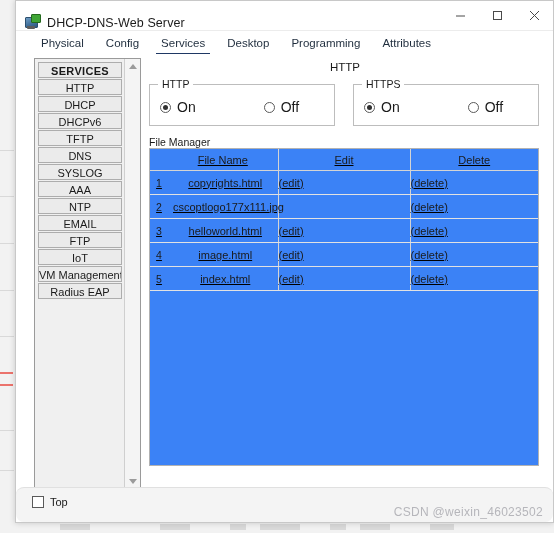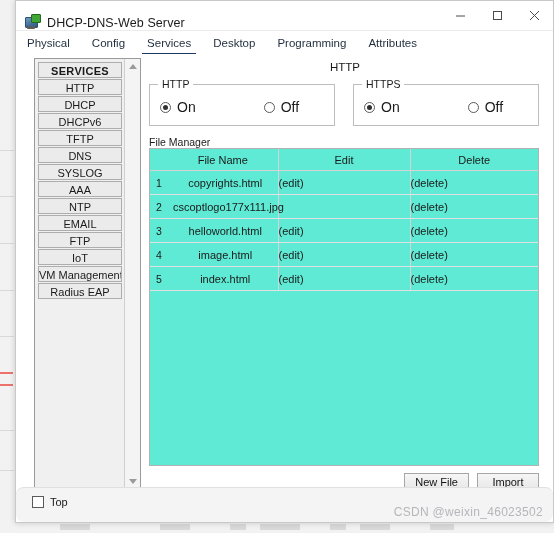--- a/index.html
+++ b/index.html
@@ -96,20 +96,21 @@
     justify-content: center;
     color: #4a4a4a;
   }
   .wc svg { display: block; }
 
   
   #tabbar {
     height: 24px;
     display: flex;
     align-items: stretch;
+    padding-left: 14px;
     background: #ffffff;
     position: relative;
   }
   .tab {
     font-size: 11.5px;
     color: #1f2d3d;
     padding: 0 11px;
     display: flex;
     align-items: center;
     position: relative;
@@ -270,23 +271,24 @@
     top: 82px;
     font-size: 10.5px;
     color: #1a1a1a;
   }
   #fm-panel {
     position: absolute;
     left: 2px; right: 4px;
     top: 94px;
     height: 318px;
     border: 1px solid #b2b2b2;
-    background: #5eead4;
+    background: #3b82f6;
     box-sizing: border-box;
     overflow: hidden;
+    text-decoration: underline;
   }
   table.fm {
     width: 100%;
     border-collapse: collapse;
     table-layout: fixed;
     font-size: 11px;
     color: #1a1a1a;
   }
   table.fm col.c-idx { width: 18px; }
   table.fm col.c-name { width: auto; }
@@ -560,24 +562,20 @@
             <tr>
               <td class="idx">5</td>
               <td class="name">index.html</td>
               <td>(edit)</td>
               <td class="last">(delete)</td>
             </tr>
           </tbody>
         </table>
       </div>
 
-      <div id="fm-buttons">
-        <div class="btn">New File</div>
-        <div class="btn">Import</div>
-      </div>
 
     </div>
 
     <div id="bottombar">
       <div id="top-check">
         <span class="box"></span>
         <span>Top</span>
       </div>
       <div id="watermark">CSDN @weixin_46023502</div>
     </div>

